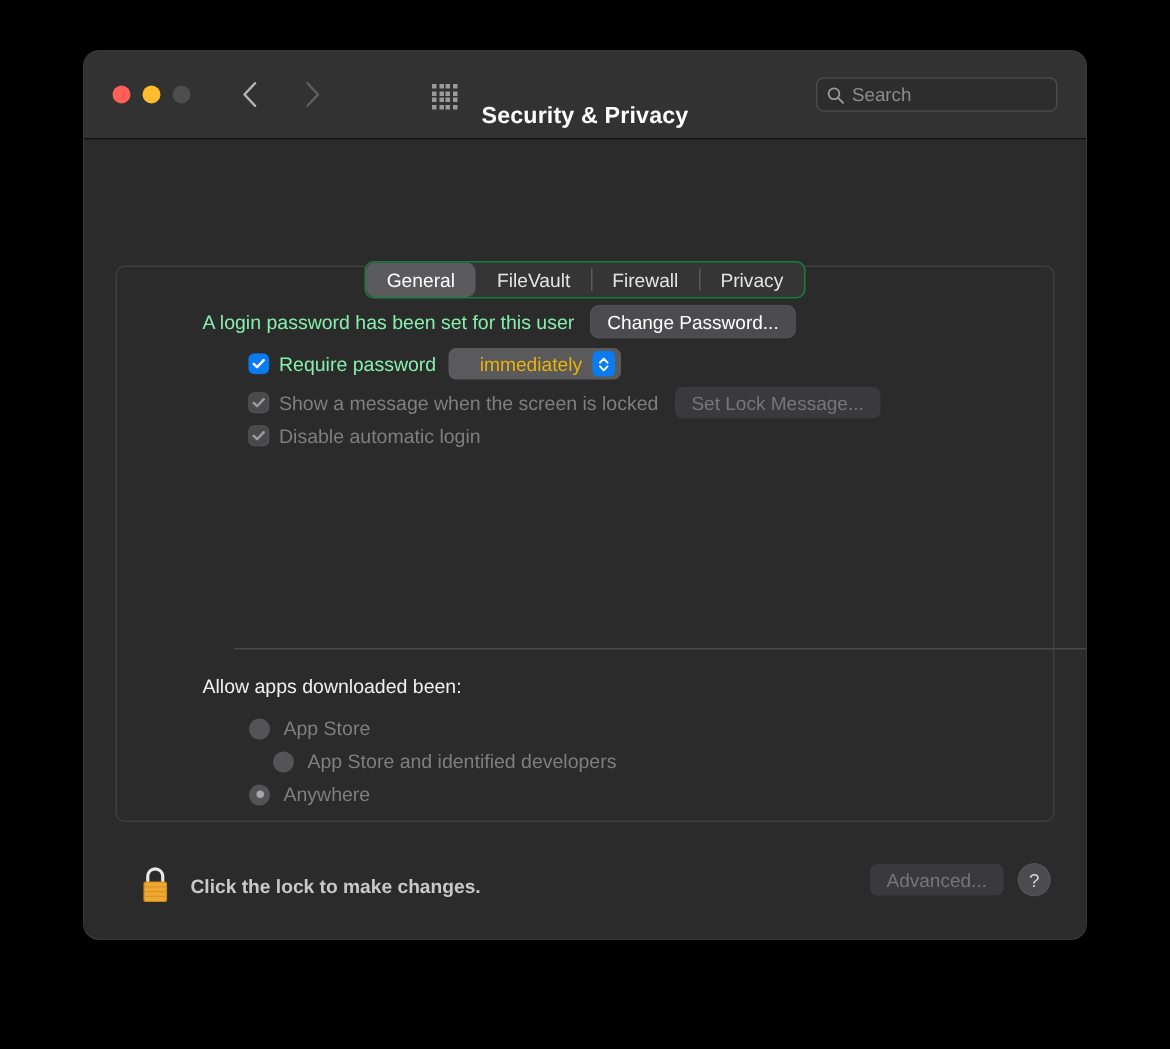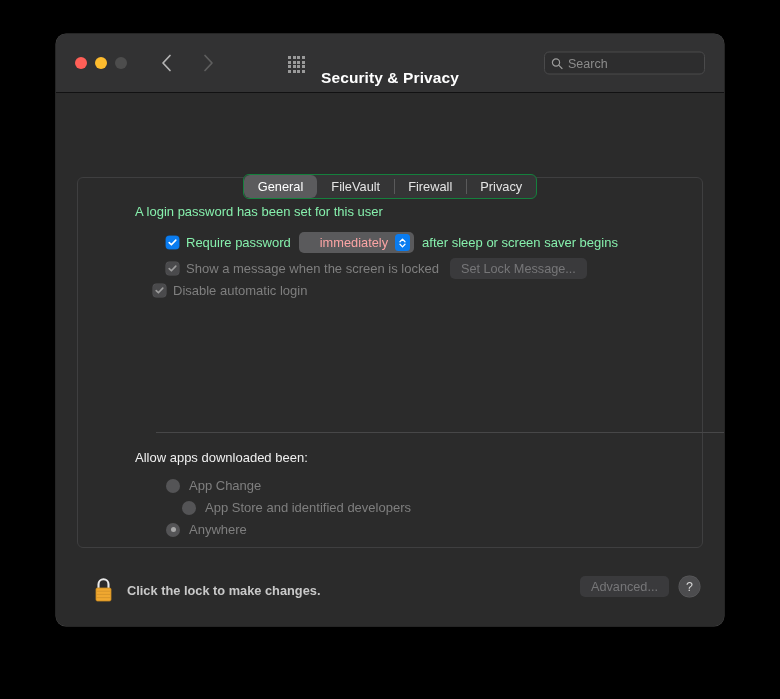--- a/index.html
+++ b/index.html
@@ -270,21 +270,21 @@
     background: #5a5a5c;
     border-radius: 5px;
     display: inline-flex;
     align-items: center;
     padding: 0 4px 0 9px;
     margin: 0 8px;
     box-sizing: border-box;
   }
   .popup .pv {
     font-size: 12.8px;
-    color: #fca5a5;
+    color: #eab308;
     margin-right: 7px;
     white-space: nowrap;
     padding-left: 12px;
   }
   .popup .arrows {
     width: 15px;
     height: 17px;
     background: #0a7cf0;
     border-radius: 3.5px;
     display: flex;
@@ -403,69 +403,69 @@
         <div class="tab">FileVault</div>
         <div class="tab">Firewall</div>
         <div class="tab">Privacy</div>
       </div>
     </div>
 
     <div class="content-box">
 
       <div class="row" style="left:57px; top:26px;">
         <span class="lbl">A login password has been set for this user</span>
+        <span class="btn enabled" style="margin-left:11px;">Change Password...</span>
       </div>
 
       <div class="row" style="left:88px; top:54px;">
         <span class="cb on">
           <svg width="9" height="9" viewBox="0 0 9 9">
               <polyline points="1.2,4.6 3.4,6.8 7.8,2.1" fill="none" stroke="#ffffff" stroke-width="1.6" stroke-linecap="round" stroke-linejoin="round"></polyline>
             </svg>
         </span>
         <span class="lbl">Require password</span>
         <span class="popup">
           <span class="pv">immediately</span>
           <span class="arrows">
             <svg width="9" height="12" viewBox="0 0 9 12">
               <polyline points="2,4.8 4.5,2.1 7,4.8" fill="none" stroke="#ffffff" stroke-width="1.3" stroke-linecap="round" stroke-linejoin="round"></polyline>
               <polyline points="2,7.2 4.5,9.9 7,7.2" fill="none" stroke="#ffffff" stroke-width="1.3" stroke-linecap="round" stroke-linejoin="round"></polyline>
             </svg>
           </span>
         </span>
-        <span class="lbl">after sleep or screen saver begins</span>
       </div>
 
       <div class="row" style="left:88px; top:80px;">
         <span class="cb off-dim">
           <svg width="9" height="9" viewBox="0 0 9 9">
               <polyline points="1.2,4.6 3.4,6.8 7.8,2.1" fill="none" stroke="#9d9d9d" stroke-width="1.6" stroke-linecap="round" stroke-linejoin="round"></polyline>
             </svg>
         </span>
         <span class="lbl dim">Show a message when the screen is locked</span>
         <span class="btn disabled" style="margin-left:11px;">Set Lock Message...</span>
       </div>
 
-      <div class="row" style="left:75px; top:105px;justify-content:space-between;">
+      <div class="row" style="left:88px; top:105px;justify-content:space-between;">
         <span class="cb off-dim">
           <svg width="9" height="9" viewBox="0 0 9 9">
               <polyline points="1.2,4.6 3.4,6.8 7.8,2.1" fill="none" stroke="#9d9d9d" stroke-width="1.6" stroke-linecap="round" stroke-linejoin="round"></polyline>
             </svg>
         </span>
         <span class="lbl dim">Disable automatic login</span>
       </div>
 
       <div class="divider"></div>
 
       <div class="row" style="left:57px; top:272px;">
         <span class="lbl head">Allow apps downloaded been:</span>
       </div>
 
       <div class="row" style="left:88px; top:300px;">
         <span class="rb"></span>
-        <span class="lbl dim">App Change</span>
+        <span class="lbl dim">App Store</span>
       </div>
 
       <div class="row" style="left:104px; top:322px;">
         <span class="rb"></span>
         <span class="lbl dim">App Store and identified developers</span>
       </div>
 
       <div class="row" style="left:88px; top:344px;">
         <span class="rb">
             <span class="dot"></span>

